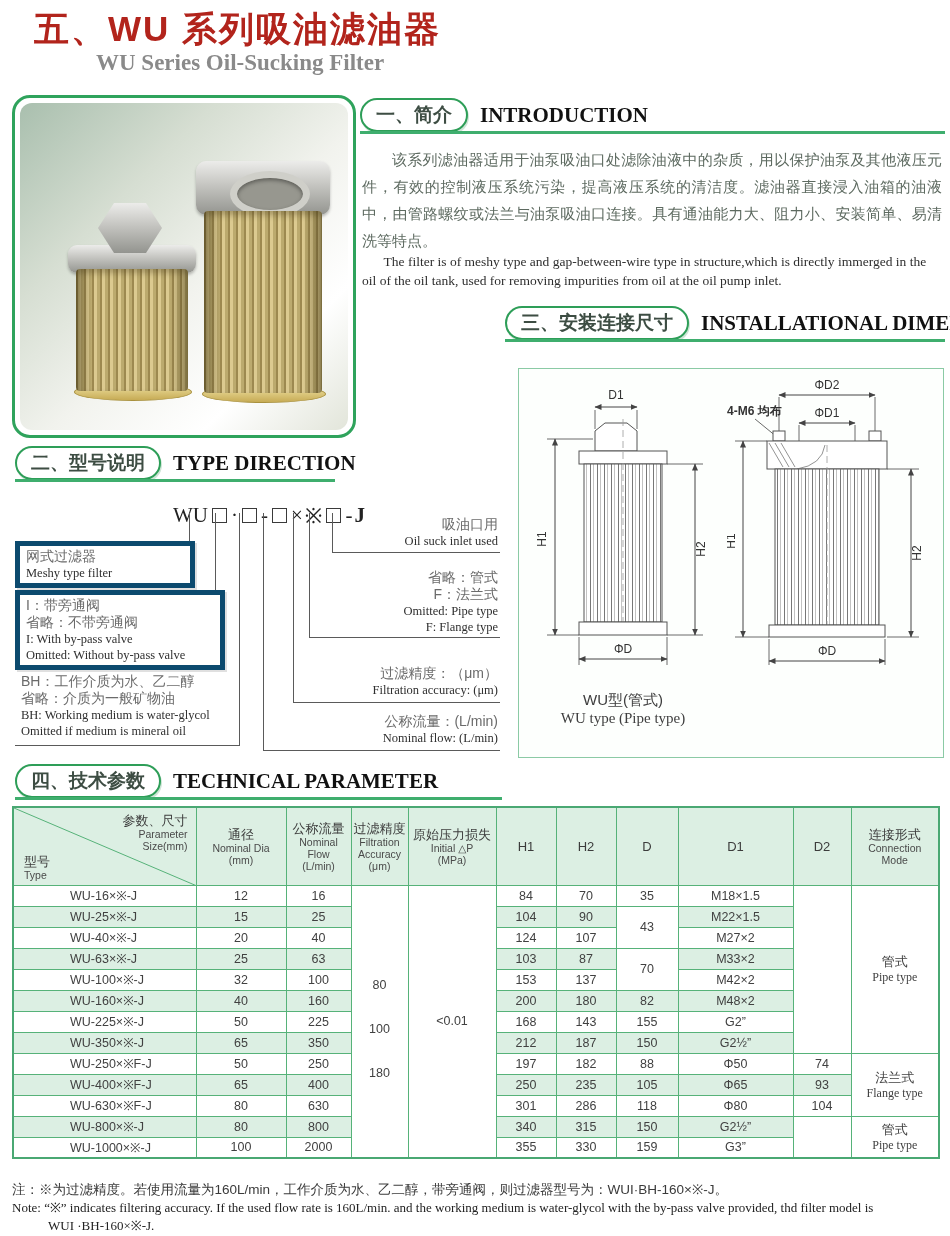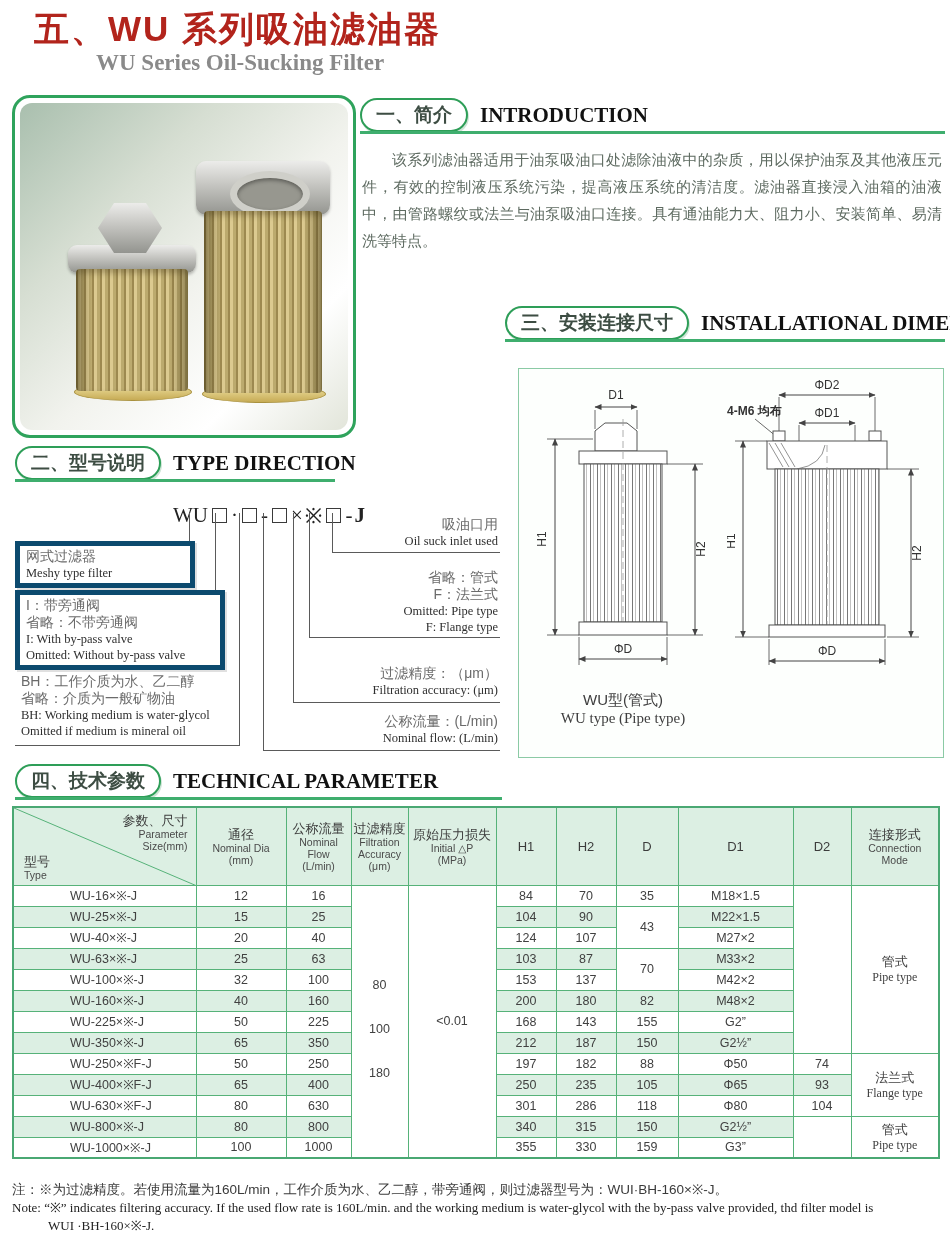--- a/index.html
+++ b/index.html
@@ -110,20 +110,21 @@
       <div class="f-el f-hole"></div>
     </div>
   </div>
 
   <div class="sec" style="left:360px;top:98px;">
     <span class="pill">一、简介</span>
     <span class="sec-title">INTRODUCTION</span>
   </div>
   <div class="underline" style="left:360px;top:131px;width:585px;"></div>
   <div class="intro-zh">该系列滤油器适用于油泵吸油口处滤除油液中的杂质，用以保护油泵及其他液压元件，有效的控制液压系统污染，提高液压系统的清洁度。滤油器直接浸入油箱的油液中，由管路螺纹或法兰与油泵吸油口连接。具有通油能力大、阻力小、安装简单、易清洗等特点。</div>
+  <div class="intro-en">The filter is of meshy type and gap-between-wire type in structure,which is directly immerged in the oil of the oil tank, used for removing impurities from oil at the oil pump inlet.</div>
 
   <div class="sec" style="left:505px;top:306px;">
     <span class="pill">三、安装连接尺寸</span>
     <span class="sec-title">INSTALLATIONAL DIMENSIONS</span>
   </div>
   <div class="underline" style="left:505px;top:339px;width:440px;"></div>
 
   <div class="inst-box">
 
     <svg style="left:14px;" width="180" height="300" viewBox="0 0 180 300">
@@ -479,21 +480,21 @@
           <td class="g">G2½”</td>
           <td rowspan="2"></td>
           <td rowspan="2">
             <div class="cz2">管式</div>
             <div class="ce2">Pipe type</div>
           </td>
         </tr>
         <tr>
           <td class="c-type">WU-1000×※-J</td>
           <td>100</td>
-          <td>1000</td>
+          <td>2000</td>
           <td>355</td>
           <td>330</td>
           <td>159</td>
           <td>G3”</td>
         </tr>
       </tbody>
   </table>
 
   <div class="note-zh">注：※为过滤精度。若使用流量为160L/min，工作介质为水、乙二醇，带旁通阀，则过滤器型号为：WUI·BH-160×※-J。</div>
   <div class="note-en">Note: “※” indicates filtering accuracy. If the used flow rate is 160L/min. and the working medium is water-glycol with the by-pass valve provided, thd filter model is</div>

